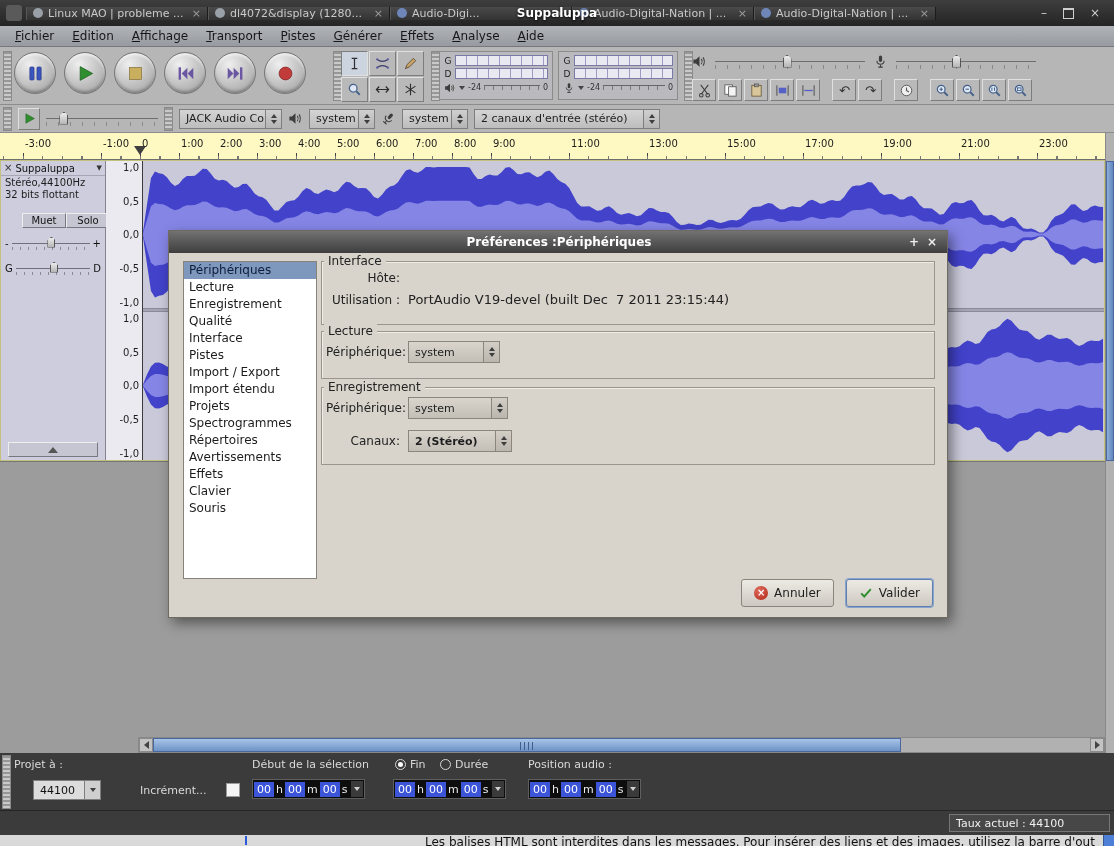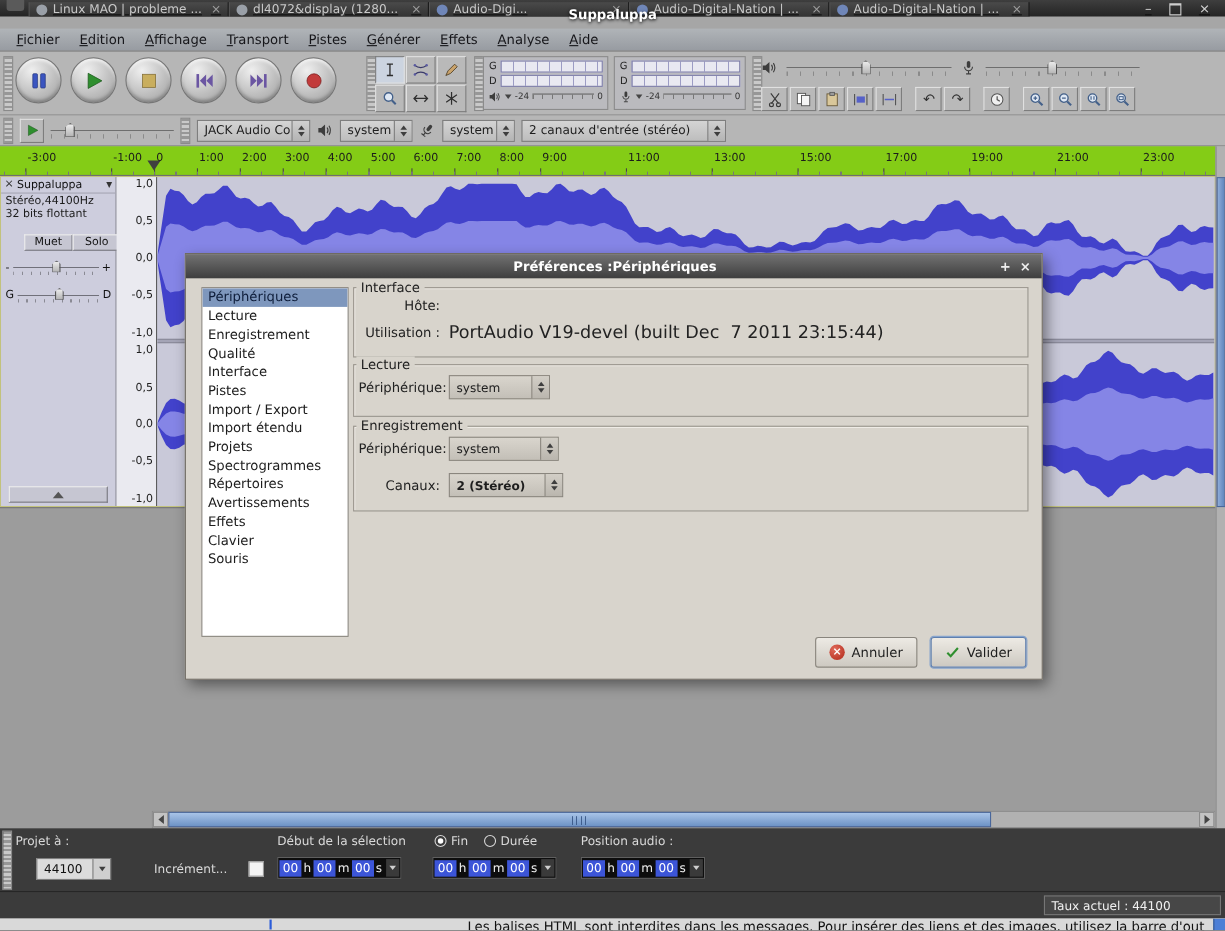--- a/index.html
+++ b/index.html
@@ -1,21 +1,21 @@
 <!DOCTYPE html>
 <html><head>
 <meta charset="utf-8">
 <style>
   html,body{margin:0;padding:0;background:#666;}
   .screen{position:relative;width:1114px;height:846px;overflow:hidden;background:#a6a6a6;
           font-family:"DejaVu Sans",sans-serif;font-size:12px;color:#111;}
 
   
-  .titlebar{position:absolute;left:0;top:0;width:100%;height:15px;
-            background:linear-gradient(#3e3e3e,#242424);display:flex;align-items:flex-end;text-decoration:underline;}
+  .titlebar{position:absolute;left:0;top:0;width:100%;height:26px;
+            background:linear-gradient(#3e3e3e,#242424);display:flex;align-items:center;}
   .app-icon{width:16px;height:16px;margin:5px 4px 5px 6px;background:#5a5a5a;border-radius:3px;flex:none;}
   .tab{display:flex;align-items:center;gap:5px;width:168px;padding:0 6px;flex:none;
        background:linear-gradient(#4a4a4a,#333);border-right:1px solid #1b1b1b;border-left:1px solid #565656;
        color:#c9c9c9;font-size:11px;white-space:nowrap;overflow:hidden;}
   .favicon{width:10px;height:10px;border-radius:50%;flex:none;}
   .tab-label{flex:1;overflow:hidden;text-overflow:ellipsis;}
   .tab-close{color:#9d9d9d;flex:none;font-size:11px;padding-left:2px;}
   .win-buttons{margin-left:auto;display:flex;align-items:center;gap:16px;padding:0 14px;color:#cfcfcf;font-size:12px;}
   .max-box{width:9px;height:8px;border:1px solid #cfcfcf;border-top-width:2px;display:inline-block;}
   .title-overlay{position:absolute;left:0;right:0;top:0;height:26px;display:flex;align-items:center;
@@ -72,21 +72,21 @@
   .device-bar .grabber{position:static;height:22px;}
   .combo{height:20px;background:linear-gradient(#d4d4d4,#bdbdbd);border:1px solid #7e7e7e;
          display:flex;align-items:center;font-size:11px;color:#1e1e1e;box-sizing:border-box;}
   .cb-text{padding:0 6px;flex:1;white-space:nowrap;overflow:hidden;}
   .cb-arrows{width:15px;align-self:stretch;border-left:1px solid #7e7e7e;display:flex;flex-direction:column;
              align-items:center;justify-content:center;gap:2px;background:linear-gradient(#cfcfcf,#b4b4b4);}
   .tri-up{width:0;height:0;border-left:3px solid transparent;border-right:3px solid transparent;border-bottom:4px solid #3e3e3e;}
   .tri-down{width:0;height:0;border-left:3px solid transparent;border-right:3px solid transparent;border-top:4px solid #3e3e3e;}
 
   
-  .timeline{position:absolute;top:133px;left:0;width:1105px;height:27px;background:#84cc16;
+  .timeline{position:absolute;top:133px;left:0;width:1105px;height:27px;background:#fef9c3;
             border-bottom:1px solid #6f6f6f;box-sizing:border-box;font-size:10px;color:#1c1c1c;overflow:hidden;}
   .timeline::after{content:"";position:absolute;left:-16px;right:0;bottom:0;height:3px;
             background:repeating-linear-gradient(to right,#777 0 1px,transparent 1px 19.5px);}
   .tl-label{position:absolute;top:5px;}
   .tl-tick{position:absolute;bottom:0;width:1px;height:6px;background:#444;}
   .tl-pin{position:absolute;left:134px;top:13px;width:0;height:0;
           border-left:6px solid transparent;border-right:6px solid transparent;border-top:9px solid #3f3f3f;}
 
   
   .track-row{position:absolute;top:160px;left:0;width:1105px;height:301px;display:flex;
@@ -164,21 +164,21 @@
   .dlg-title .t{flex:1;text-align:center;}
   .dlg-ctl{width:18px;text-align:center;color:#eee;font-weight:bold;}
   .dlg-list{position:absolute;left:14px;top:30px;width:134px;height:318px;background:#fff;
             border:1px solid #87837b;overflow:hidden;font-size:12px;box-sizing:border-box;}
   .dlg-item{height:17px;line-height:17px;padding-left:5px;white-space:nowrap;color:#1c1c1c;}
   .dlg-item.sel{background:#7e97bd;color:#0e1d3a;}
   .dlg-group{position:absolute;left:152px;right:12px;border:1px solid #9a968e;box-shadow:inset 1px 1px 0 #efece6;}
   .dlg-legend{position:absolute;top:-8px;left:2px;background:#d8d4cc;padding:0 4px;font-size:12px;color:#222;}
   .g-row{display:flex;align-items:center;margin:9px 8px 0 4px;}
   .g-label{width:74px;text-align:right;margin-right:8px;font-size:12px;color:#222;white-space:nowrap;}
-  .g-value{font-size:16px;color:#222;white-space:pre;}
+  .g-value{font-size:13px;color:#222;white-space:pre;}
   .dlg-combo{height:22px;background:linear-gradient(#d9d5cd,#c3bfb7);border:1px solid #8a867e;}
   .dlg-combo .cb-arrows{background:linear-gradient(#d2cec6,#bab6ae);border-left:1px solid #8a867e;}
   .dlg-buttons{position:absolute;right:14px;top:348px;display:flex;gap:12px;}
   .dlg-btn{height:26px;padding:0 12px;display:flex;align-items:center;gap:6px;border-radius:3px;
            background:linear-gradient(#edeae4,#cdc9c1);border:1px solid #89857d;font-size:12px;color:#1e1e1e;}
   .dlg-btn.default{border-color:#5f7fae;box-shadow:0 0 0 1px #86a4cd;}
   .cancel-ico{width:14px;height:14px;border-radius:50%;background:radial-gradient(circle at 35% 30%,#e06a5a,#b02818);
               color:#fff;font-size:10px;line-height:14px;text-align:center;font-weight:bold;}
 </style>
 </head>

